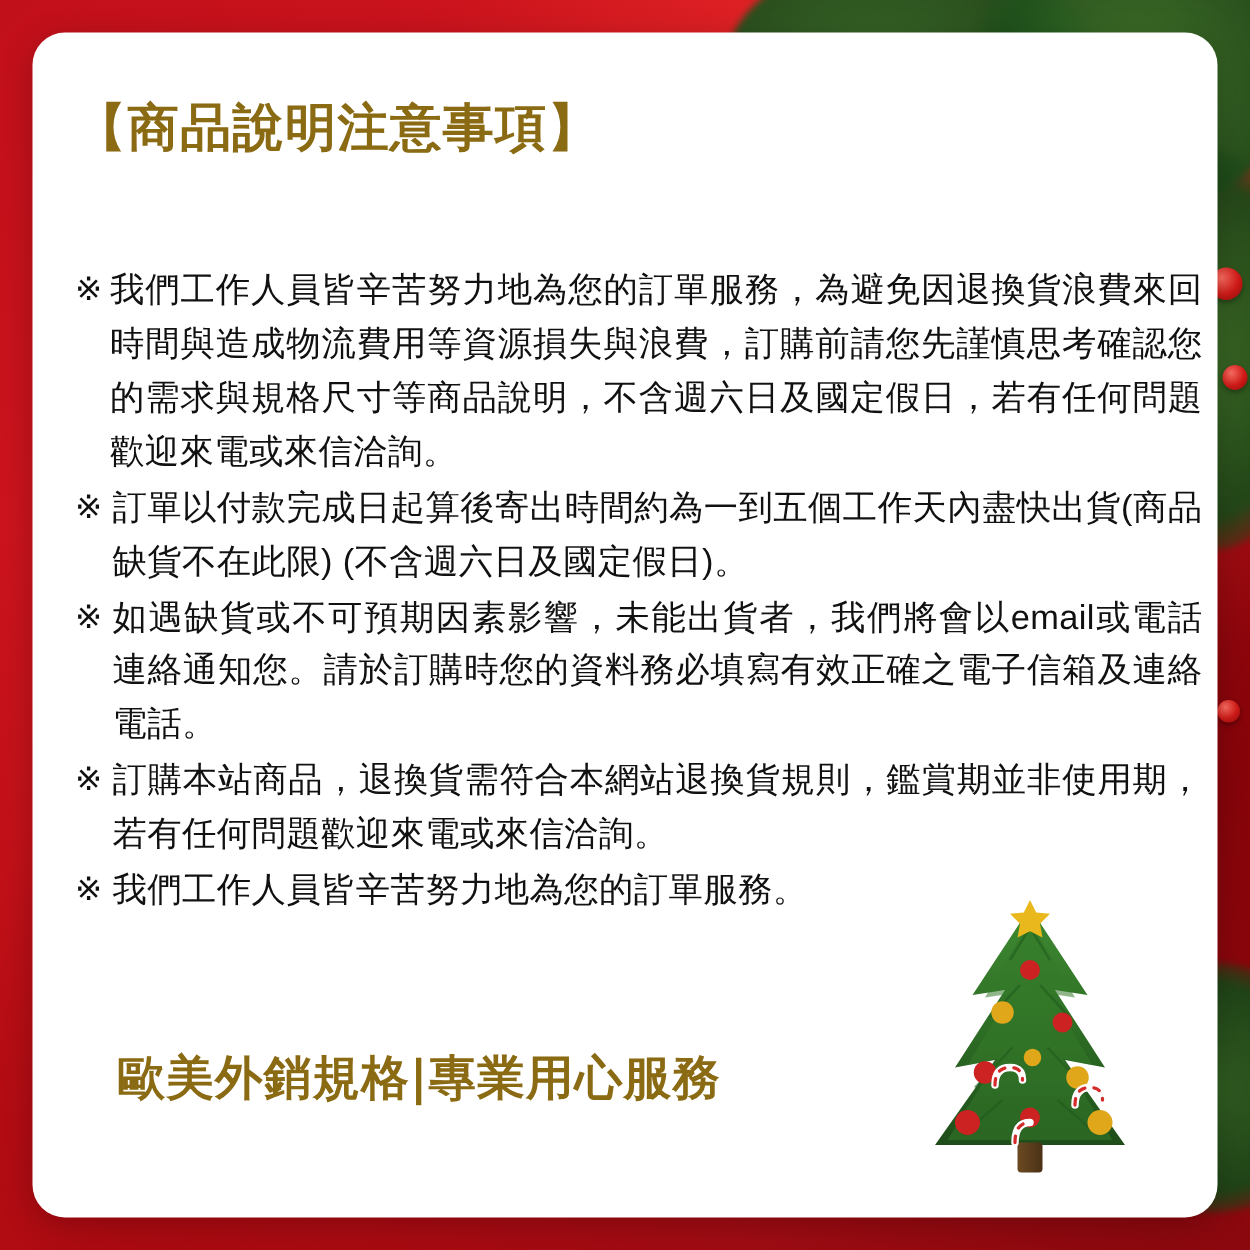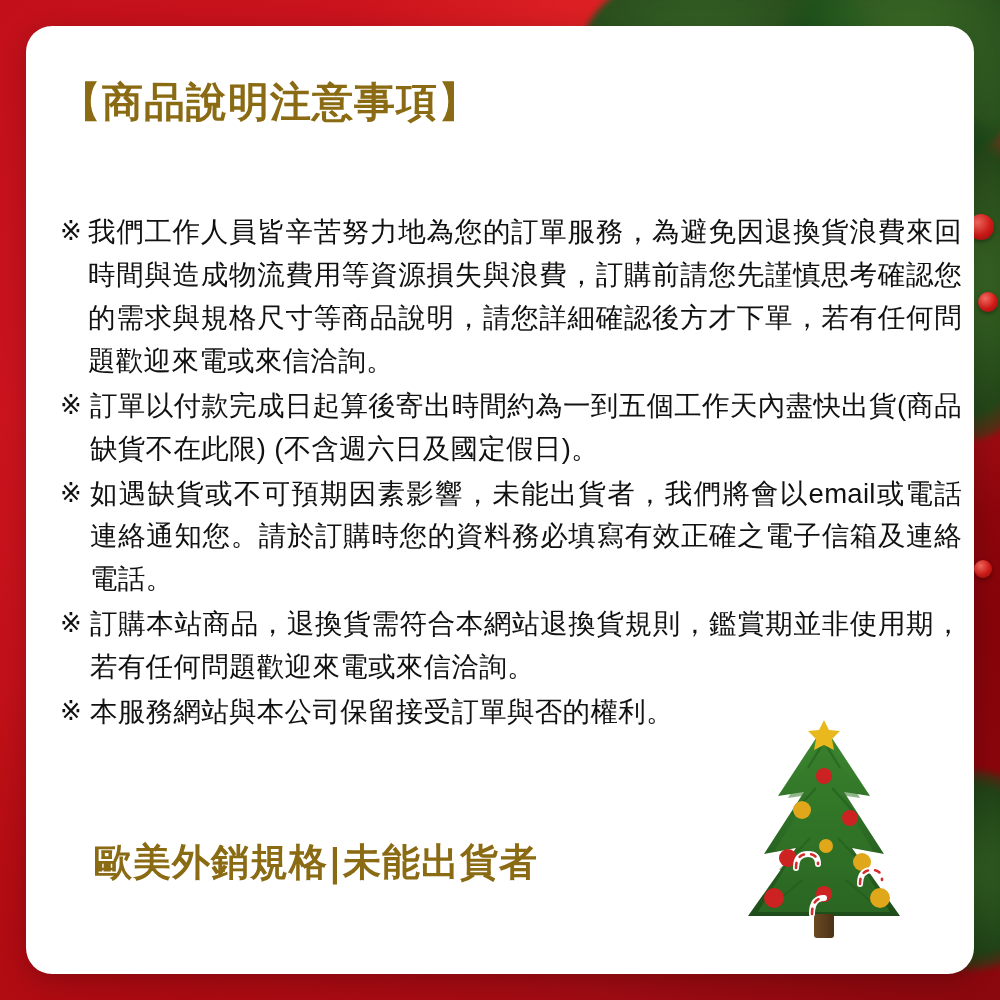--- a/index.html
+++ b/index.html
@@ -154,46 +154,46 @@
 
   <div class="card">
     <div class="card-inner">
 
       <h1 class="heading">【商品說明注意事項】</h1>
 
       <div class="notes">
 
         <div class="note-row first">
           <span class="note-mark">※</span>
-          <span class="note-text">我們工作人員皆辛苦努力地為您的訂單服務，為避免因退換貨浪費來回時間與造成物流費用等資源損失與浪費，訂購前請您先謹慎思考確認您的需求與規格尺寸等商品說明，請您詳細確認後方才下單，若有任何問題歡迎來電或來信洽詢。</span>
+          <span class="note-text">我們工作人員皆辛苦努力地為您的訂單服務，為避免因退換貨浪費來回時間與造成物流費用等資源損失與浪費，訂購前請您先謹慎思考確認您的需求與規格尺寸等商品說明，不含週六日及國定假日，若有任何問題歡迎來電或來信洽詢。</span>
         </div>
 
         <div class="note-row">
           <span class="note-mark">※</span>
           <span class="note-text">訂單以付款完成日起算後寄出時間約為一到五個工作天內盡快出貨(商品缺貨不在此限) (不含週六日及國定假日)。</span>
         </div>
 
         <div class="note-row">
           <span class="note-mark">※</span>
           <span class="note-text">如遇缺貨或不可預期因素影響，未能出貨者，我們將會以email或電話連絡通知您。請於訂購時您的資料務必填寫有效正確之電子信箱及連絡電話。</span>
         </div>
 
         <div class="note-row">
           <span class="note-mark">※</span>
           <span class="note-text">訂購本站商品，退換貨需符合本網站退換貨規則，鑑賞期並非使用期，若有任何問題歡迎來電或來信洽詢。</span>
         </div>
 
         <div class="note-row">
           <span class="note-mark">※</span>
-          <span class="note-text">本服務網站與本公司保留接受訂單與否的權利。</span>
+          <span class="note-text">我們工作人員皆辛苦努力地為您的訂單服務。</span>
         </div>
 
       </div>
 
-      <div class="footer-tagline">歐美外銷規格|未能出貨者</div>
+      <div class="footer-tagline">歐美外銷規格|專業用心服務</div>
     </div>
 
     <div class="tree-wrap">
       <svg width="280" height="250" viewBox="0 0 280 250" xmlns="http://www.w3.org/2000/svg" aria-hidden="true">
         <defs>
           <linearGradient id="gTree" x1="0" y1="0" x2="0" y2="1">
             <stop offset="0%" stop-color="#3f8b32"></stop>
             <stop offset="55%" stop-color="#2c6b24"></stop>
             <stop offset="100%" stop-color="#1e4d1a"></stop>
           </linearGradient>

